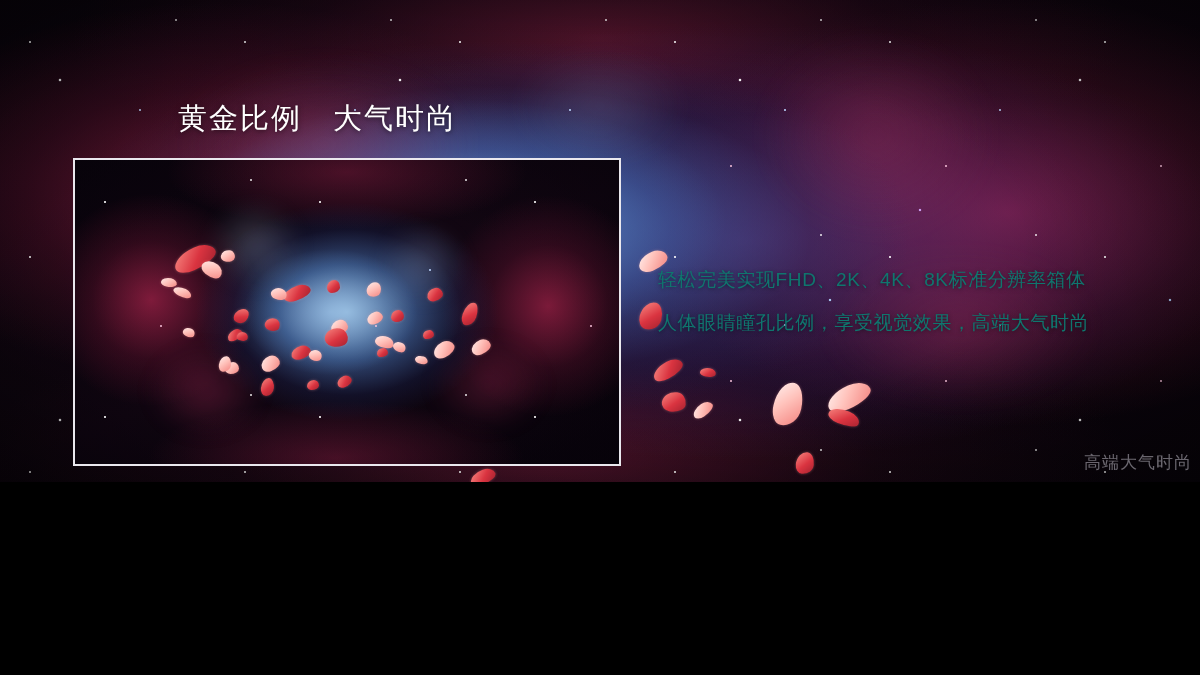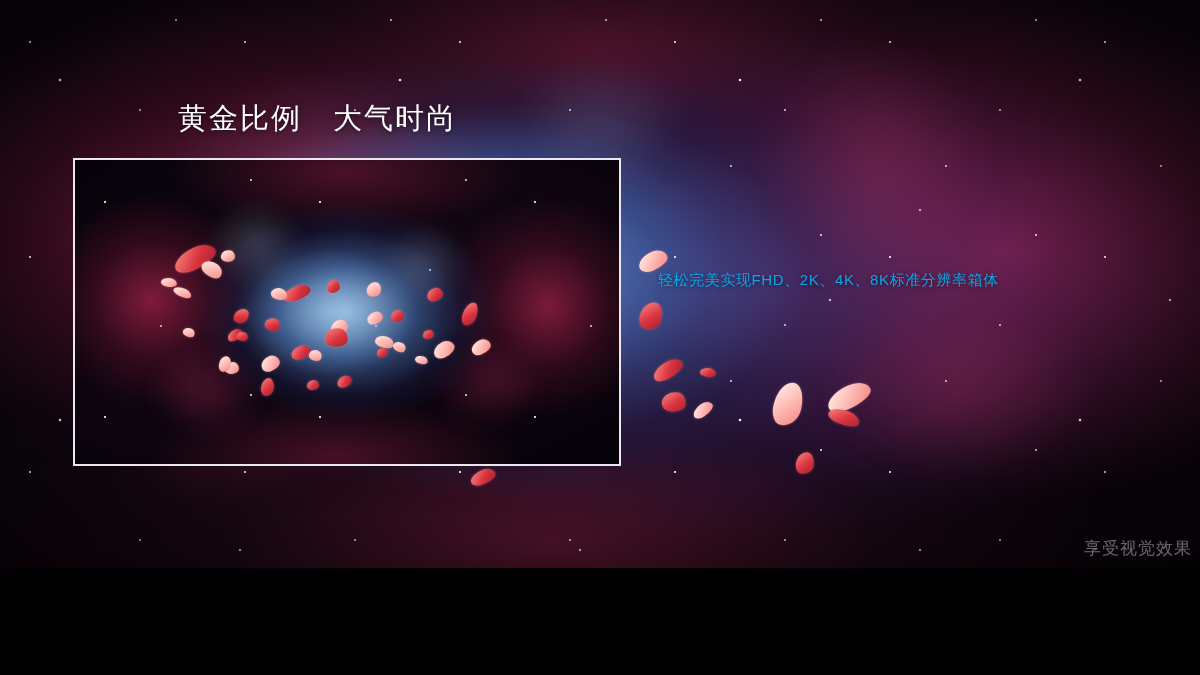--- a/index.html
+++ b/index.html
@@ -8,21 +8,21 @@
     padding: 0;
     background: #000;
   }
   body {
     font-family: "Liberation Sans", "DejaVu Sans", sans-serif;
   }
 
   #slide {
     position: relative;
     width: 1200px;
-    height: 568px;
+    height: 482px;
     overflow: hidden;
     background: #080309;
     user-select: none;
     text-decoration: underline;
   }
 
   
   .bg-layer {
     position: absolute;
     inset: 0;
@@ -156,22 +156,22 @@
     letter-spacing: 2px;
     white-space: pre;
     text-shadow: 0 1px 5px rgba(0,0,0,0.55);
   }
 
   #body-text {
     position: absolute;
     left: 658px;
     top: 258px;
     width: 520px;
-    color: #0ea5e9;
-    font-size: 15px;
+    color: #0f766e;
+    font-size: 19px;
     line-height: 43px;
     letter-spacing: 0.6px;
     text-shadow: 0 1px 4px rgba(0,0,0,0.5);
   }
   #body-text .line {
     white-space: nowrap;
   }
 
   #watermark {
     position: absolute;
@@ -250,17 +250,18 @@
         <div class="petal pale" style="left: 358px; top: 182px; width: 22px; height: 15px; transform: rotate(-26deg);"></div>
         <div class="petal deep" style="left: 388px; top: 142px; width: 14px; height: 24px; transform: rotate(18deg);"></div>
         <div class="petal pale" style="left: 396px; top: 180px; width: 20px; height: 14px; transform: rotate(-22deg);"></div>
         <div class="petal deep" style="left: 348px; top: 170px; width: 11px; height: 9px; transform: rotate(0deg);"></div>
         <div class="petal pale" style="left: 340px; top: 196px; width: 13px; height: 8px; transform: rotate(20deg);"></div>
       </div>
   </div>
 
   <div id="body-text">
     <div class="line">轻松完美实现FHD、2K、4K、8K标准分辨率箱体</div>
+    <div class="line">人体眼睛瞳孔比例，享受视觉效果，高端大气时尚</div>
   </div>
 
-  <div id="watermark">享受视觉效果</div>
+  <div id="watermark">高端大气时尚</div>
 
 </div>
 
 </body></html>

